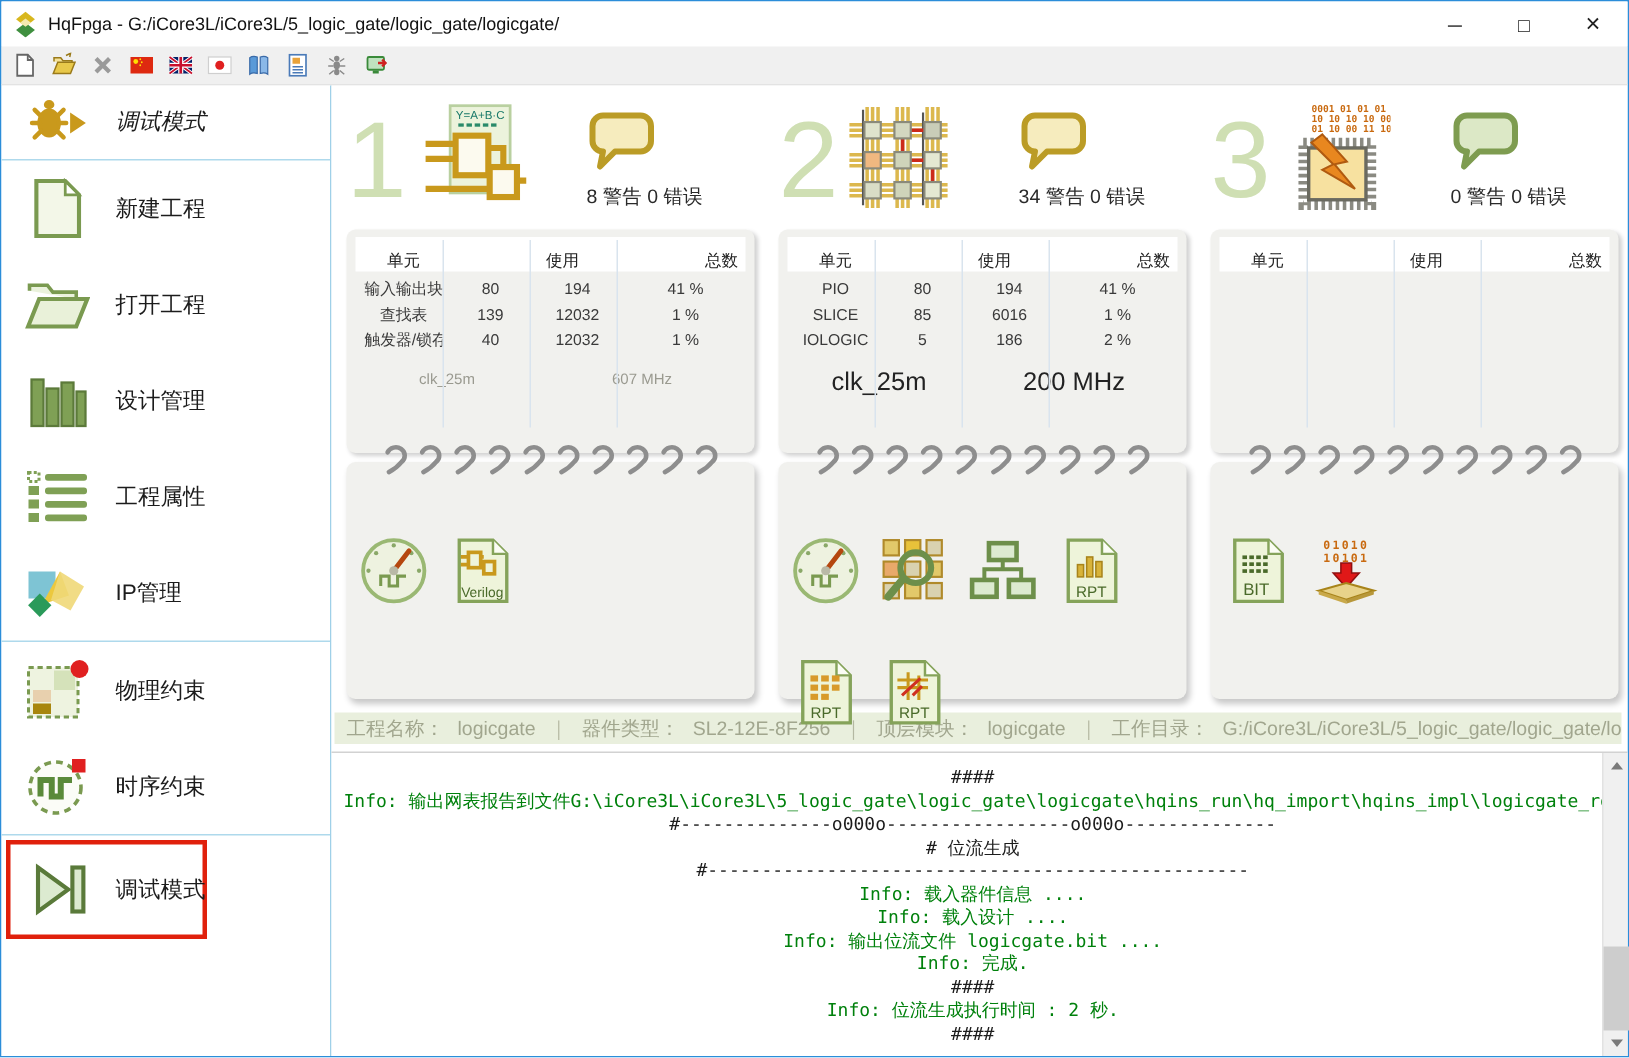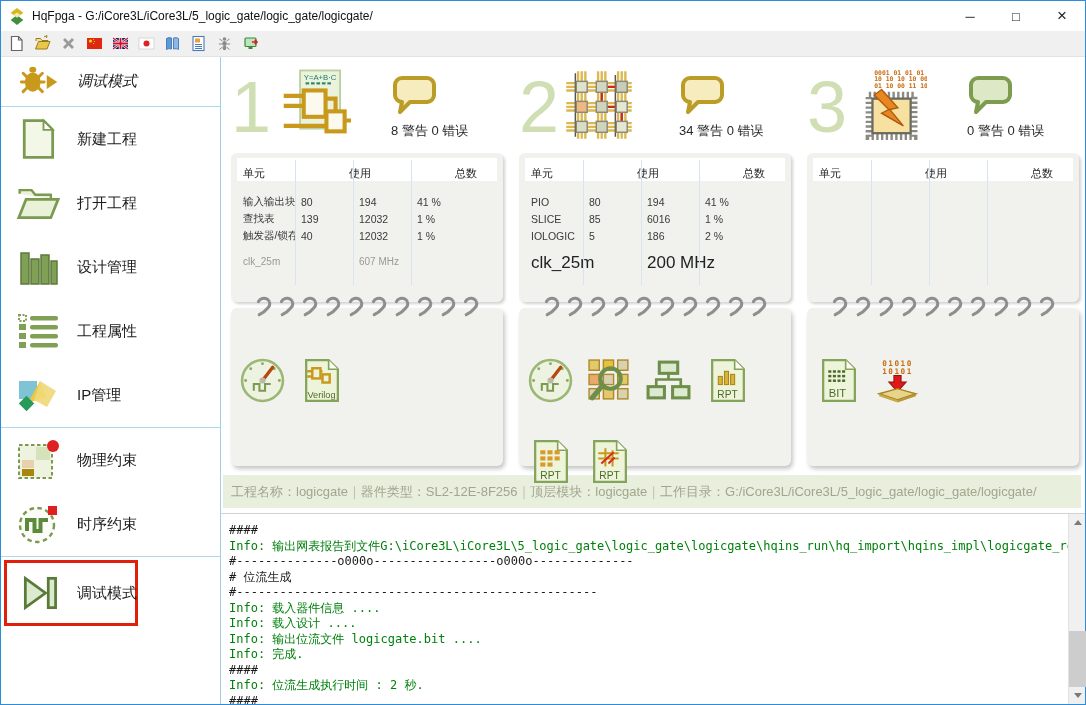--- a/index.html
+++ b/index.html
@@ -1,18 +1,18 @@
 <!DOCTYPE html>
 <html><head>
 <meta charset="utf-8">
 <style>
   * { margin:0; padding:0; box-sizing:border-box; }
   html,body { width:1086px; height:705px; overflow:hidden; background:#fff;
     font-family:"Liberation Sans","DejaVu Sans",sans-serif; }
-  .window { width:1086px; height:705px; border:1px solid #2b8dd9; display:flex; flex-direction:column; background:#fff; }
+  .window { width:1086px; height:705px; border:1px solid #2b8dd9; display:flex; flex-direction:column; background:#fff;text-align:center; }
 
   
   .titlebar { height:30px; flex:0 0 auto; display:flex; align-items:center; padding-left:7px; background:#fff; }
   .app-icon { width:18px; height:18px; display:inline-flex; }
   .title-text { font-size:12px; color:#111; margin-left:6px; white-space:nowrap; }
   .win-controls { margin-left:auto; display:flex; height:100%; }
   .win-btn { width:46px; display:flex; align-items:center; justify-content:center; font-size:13px; color:#222; cursor:default; }
   .win-btn.close { font-size:17px; }
 
   
@@ -44,36 +44,36 @@
   .bubble-group { margin-left:40px; display:flex; flex-direction:column; align-items:flex-start; }
   .bubble-group svg { width:46px; height:42px; }
   .status-text { font-size:13px; color:#2a2a2a; margin-top:1px; white-space:nowrap; }
 
   .card-top { height:149px; background:#f1f1ee; border-radius:6px; box-shadow:2px 2px 3px rgba(0,0,0,0.18); padding:5px 6px 0 6px; position:relative; }
   .tbl { position:relative; height:139px; }
   .vline { position:absolute; width:1px; top:2px; bottom:12px; background:#d9e4ee; }
   .vl1 { left:58px; } .vl2 { left:116px; } .vl3 { left:174px; }
   .thead { display:grid; grid-template-columns:58px 58px 58px 1fr; background:#fff; height:23px; align-items:center; font-size:11px; color:#222;gap:48px; }
   .thead span { padding-left:6px; }
-  .tbody { min-height:55px; padding-top:12px; }
+  .tbody { min-height:55px; padding-top:3px; }
   .trow { display:grid; grid-template-columns:58px 58px 58px 1fr; height:17px; align-items:center; font-size:10.5px; color:#3a3a3a; }
   .trow span { padding-left:6px; white-space:nowrap; overflow:hidden; }
   .tclock { display:grid; grid-template-columns:116px 1fr; margin-top:12px; font-size:10px; color:#9a9a90; }
   .tclock span { padding-left:6px; }
   .tclock.large { font-size:17px; color:#222; margin-top:9px; }
 
   .card-bottom { height:158px; background:#f1f1ee; border-radius:6px; box-shadow:2px 3px 4px rgba(0,0,0,0.22); margin-top:6px; position:relative; padding:25px 8px 0 8px; }
   .spiral { position:absolute; top:-14px; left:24px; right:24px; display:flex; justify-content:space-between; }
   .spiral svg { width:17px; height:27px; }
   .tools { display:flex; flex-wrap:wrap; gap:10px 12px; align-items:flex-start; }
   .tool-icon { width:47px; height:47px; display:inline-flex;margin-top:24px; }
   .tool-icon svg { width:47px; height:47px; }
 
   
-  .statusbar { margin:9px 4px 0 2px; height:33px; background:#e9efdd; display:flex; align-items:center; font-size:13px; color:#a1a68e; padding-left:8px; white-space:nowrap; overflow:hidden; flex:0 0 auto; }
+  .statusbar { margin:9px 4px 0 2px; height:21px; background:#e9efdd; display:flex; align-items:center; font-size:13px; color:#a1a68e; padding-left:8px; gap:9px; white-space:nowrap; overflow:hidden; flex:0 0 auto; }
   .sb-sep { color:#b4b8a2; }
 
   
   .console { flex:1; min-height:0; margin-top:5px; border-top:1px solid #d2d2d2; display:flex; }
   .console-log { flex:1; min-width:0; overflow:hidden; padding:9px 0 0 8px; font-family:"DejaVu Sans Mono","Liberation Mono",monospace; font-size:12px; line-height:15.5px; white-space:pre; }
   .c-info { color:#00810c; } .c-hash { color:#1c1c1c; }
   .v-scrollbar { width:17px; flex:0 0 auto; background:#f0f0f0; border-left:1px solid #e2e2e2; position:relative; }
   .sb-btn { position:absolute; left:0; width:17px; height:17px; display:flex; align-items:center; justify-content:center; }
   .sb-up { top:0; } .sb-down { bottom:0; }
   .arr-up { width:0; height:0; border-left:4px solid transparent; border-right:4px solid transparent; border-bottom:5px solid #7a7a7a; }

